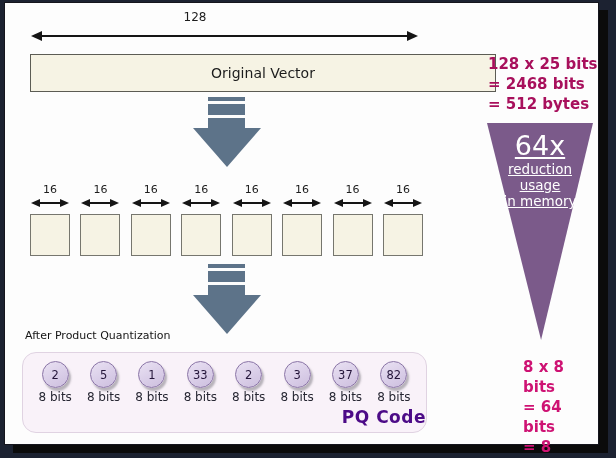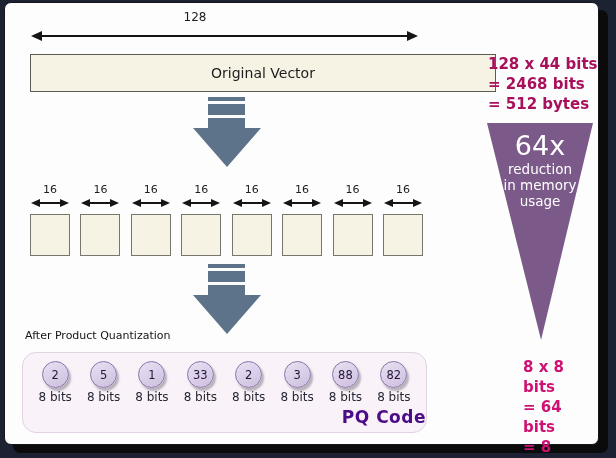--- a/index.html
+++ b/index.html
@@ -8,21 +8,21 @@
     background:#1c2231;
     font-family:"DejaVu Sans", sans-serif;
     overflow:hidden;
     position:relative;
   }
   .card {
     position:absolute; left:4px; top:2px;
     width:595px; height:443px;
     background:#fdfdfd;
     border:1px solid #15151d;
-    border-radius:7px;
+    border-radius:0;
     box-shadow:9px 8px 0 0 #0b0b0b;
   }
   .content { position:absolute; inset:0; }
 
   
   .dim-label {
     position:absolute; left:25px; top:7px; width:330px;
     text-align:center; font-size:12px; color:#1d1d1d;
   }
   .harrow { position:absolute; height:10px; }
@@ -109,21 +109,21 @@
   .mem-before { left:483px; top:51px;  color:#a8105c; }
   .mem-after  { left:518px; top:354px; color:#ce1273; }
 
   .funnel-wrap { position:absolute; left:482px; top:120px; width:106px; height:217px; }
   .funnel-shape {
     position:absolute; inset:0; background:#7b5a8a;
     clip-path:polygon(0 0, 100% 0, 51% 100%);
   }
   .funnel-text {
     position:absolute; left:50%; top:8px; transform:translateX(-50%);
-    width:130px; text-align:center; color:#ffffff;
+    width:130px; text-align:center; color:#ffffff;text-decoration:underline;
   }
   .funnel-headline { font-size:27px; line-height:30px; }
   .funnel-line { font-size:13.5px; line-height:16px; }
 </style>
 </head>
 <body>
 
 <div class="card">
 <div class="content">
 
@@ -229,44 +229,44 @@
       </div>
       <div class="pq-item">
         <div class="pq-circle">2</div>
         <div class="pq-bits">8 bits</div>
       </div>
       <div class="pq-item">
         <div class="pq-circle">3</div>
         <div class="pq-bits">8 bits</div>
       </div>
       <div class="pq-item">
-        <div class="pq-circle">88</div>
+        <div class="pq-circle">37</div>
         <div class="pq-bits">8 bits</div>
       </div>
       <div class="pq-item">
         <div class="pq-circle">82</div>
         <div class="pq-bits">8 bits</div>
       </div>
     </div>
     <div class="pq-title">PQ Code</div>
   </div>
 
   <div class="mem-before">
-    <div>128 x 44 bits</div>
+    <div>128 x 25 bits</div>
     <div>= 2468 bits</div>
     <div>= 512 bytes</div>
   </div>
 
   <div class="funnel-wrap">
     <div class="funnel-shape"></div>
     <div class="funnel-text">
       <div class="funnel-headline">64x</div>
       <div class="funnel-line">reduction</div>
+      <div class="funnel-line">usage</div>
       <div class="funnel-line">in memory</div>
-      <div class="funnel-line">usage</div>
     </div>
   </div>
 
   <div class="mem-after">
     <div>8 x 8 bits</div>
     <div>= 64 bits</div>
     <div>= 8 bytes</div>
   </div>
 
 </div>

